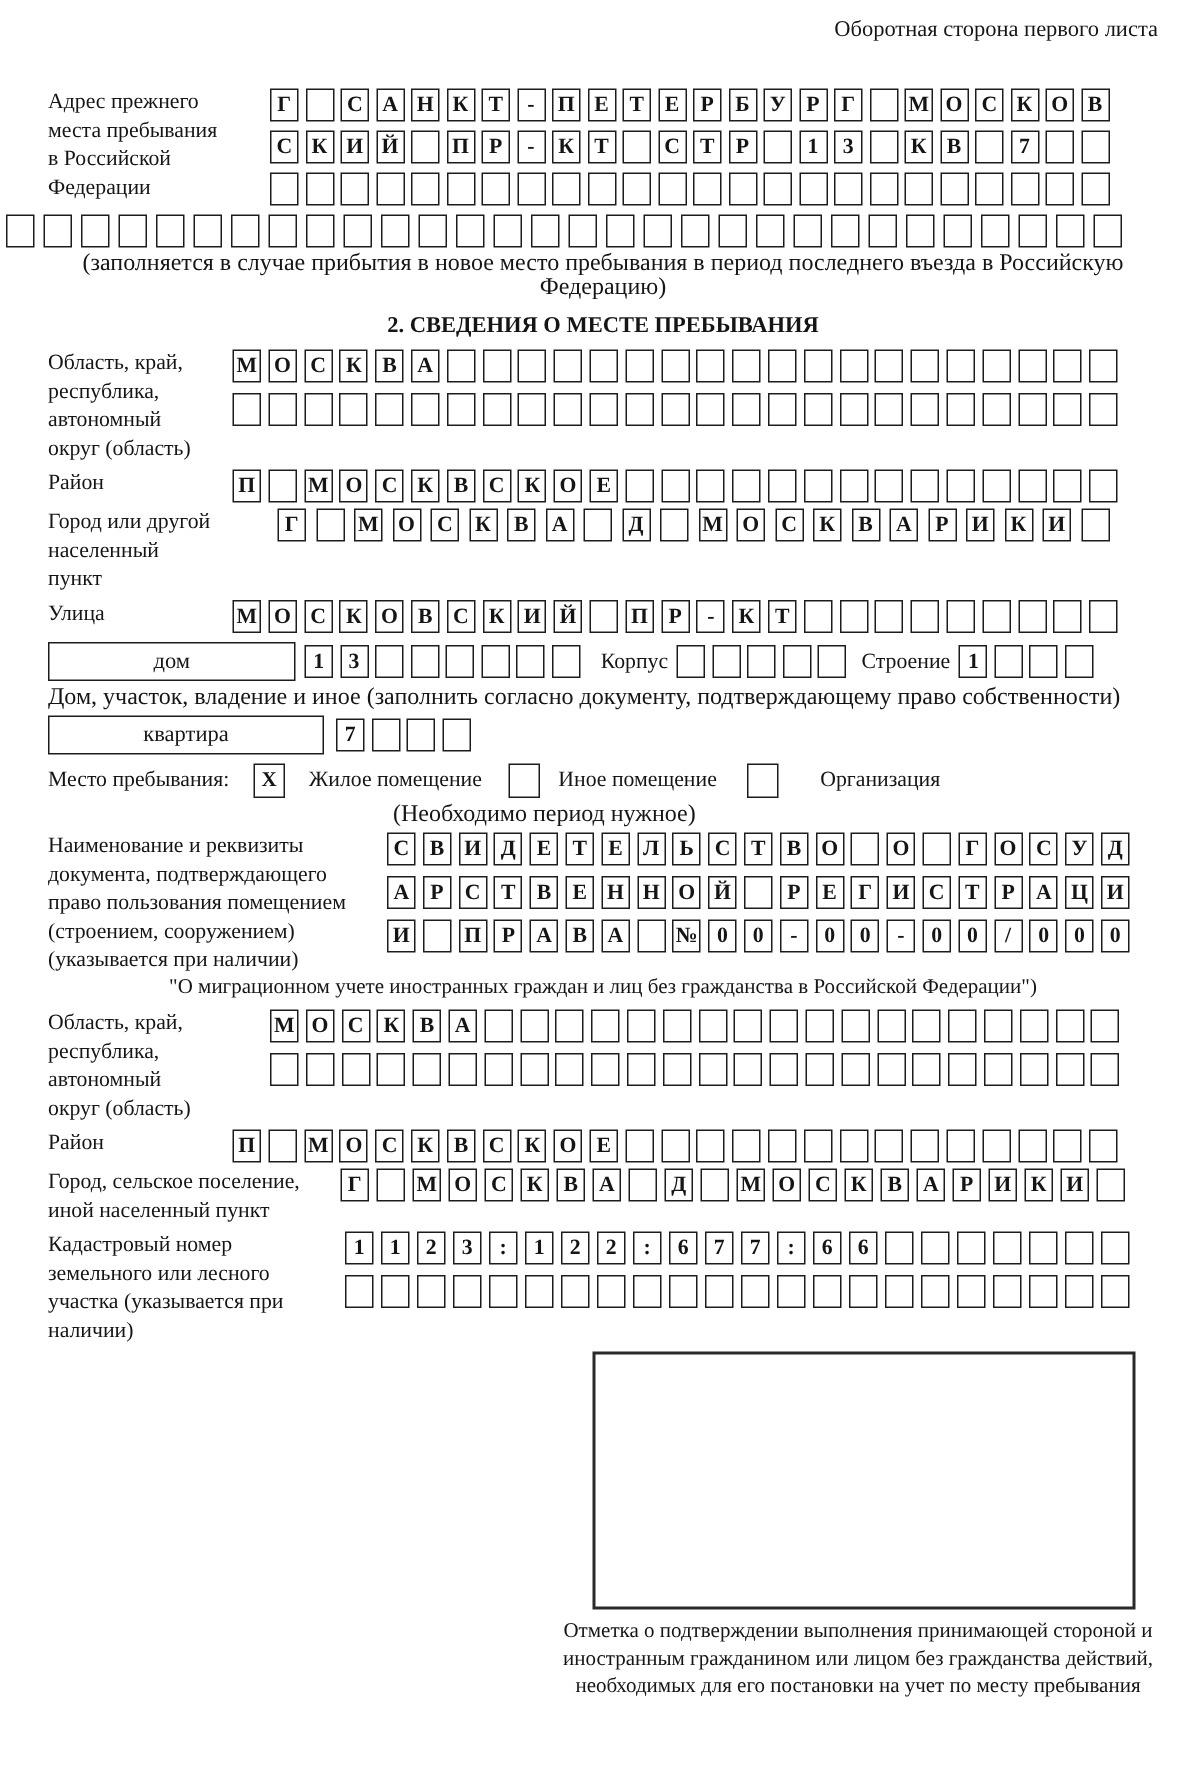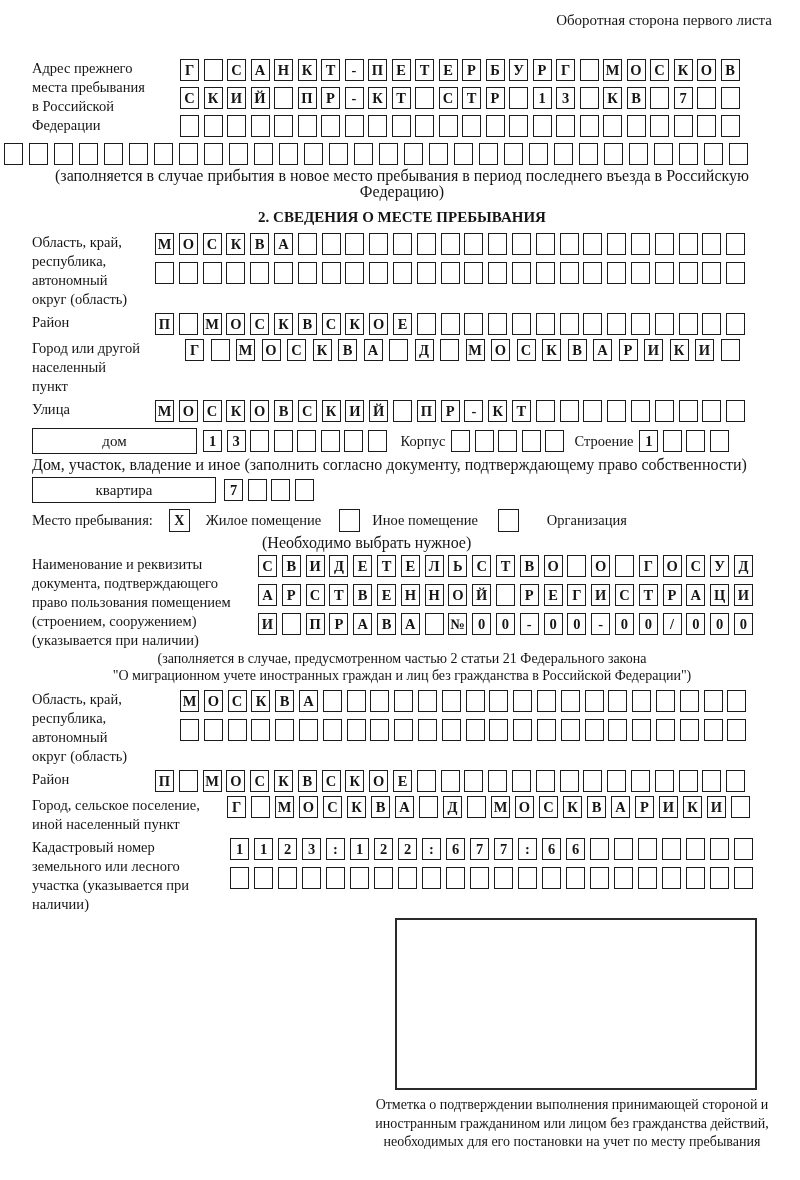--- a/index.html
+++ b/index.html
@@ -374,21 +374,21 @@
 
   <div class="chkrow">
     <span>Место пребывания:</span>
     <span class="chk" style="margin-left:16px;">X</span>
     <span style="margin-left:16px;">Жилое помещение</span>
     <span class="chk" style="margin-left:18px;"></span>
     <span style="margin-left:12px;">Иное помещение</span>
     <span class="chk" style="margin-left:20px;"></span>
     <span style="margin-left:28px;">Организация</span>
   </div>
-  <div class="small-note" style="margin-left:230px;">(Необходимо выбрать нужное)</div>
+  <div class="small-note" style="margin-left:230px;">(Необходимо период нужное)</div>
 
   <div class="frow mt4">
     <div class="flabel lab-doc">
       <span>Наименование и реквизиты документа, подтверждающего право пользования помещением (строением, сооружением) (указывается при наличии)</span>
     </div>
     <div class="cellcol" style="gap:7px;">
       <div class="cellrow g48">
           <span class="cell">С</span>
           <span class="cell">В</span>
           <span class="cell">И</span>
@@ -453,21 +453,20 @@
           <span class="cell">0</span>
           <span class="cell">0</span>
           <span class="cell">/</span>
           <span class="cell">0</span>
           <span class="cell">0</span>
           <span class="cell">0</span>
         </div>
     </div>
   </div>
 
-  <div class="doc-note1 center">(заполняется в случае, предусмотренном частью 2 статьи 21 Федерального закона</div>
   <div class="doc-note1 center">"О миграционном учете иностранных граждан и лиц без гражданства в Российской Федерации")</div>
 
   <div class="frow mt6">
     <div class="flabel lab-s2">
       <span>Область, край, республика, автономный округ (область)</span>
     </div>
     <div class="cellcol" style="gap:7px;margin-left:25px;">
       <div class="cellrow g48">
           <span class="cell">М</span>
           <span class="cell">О</span>

